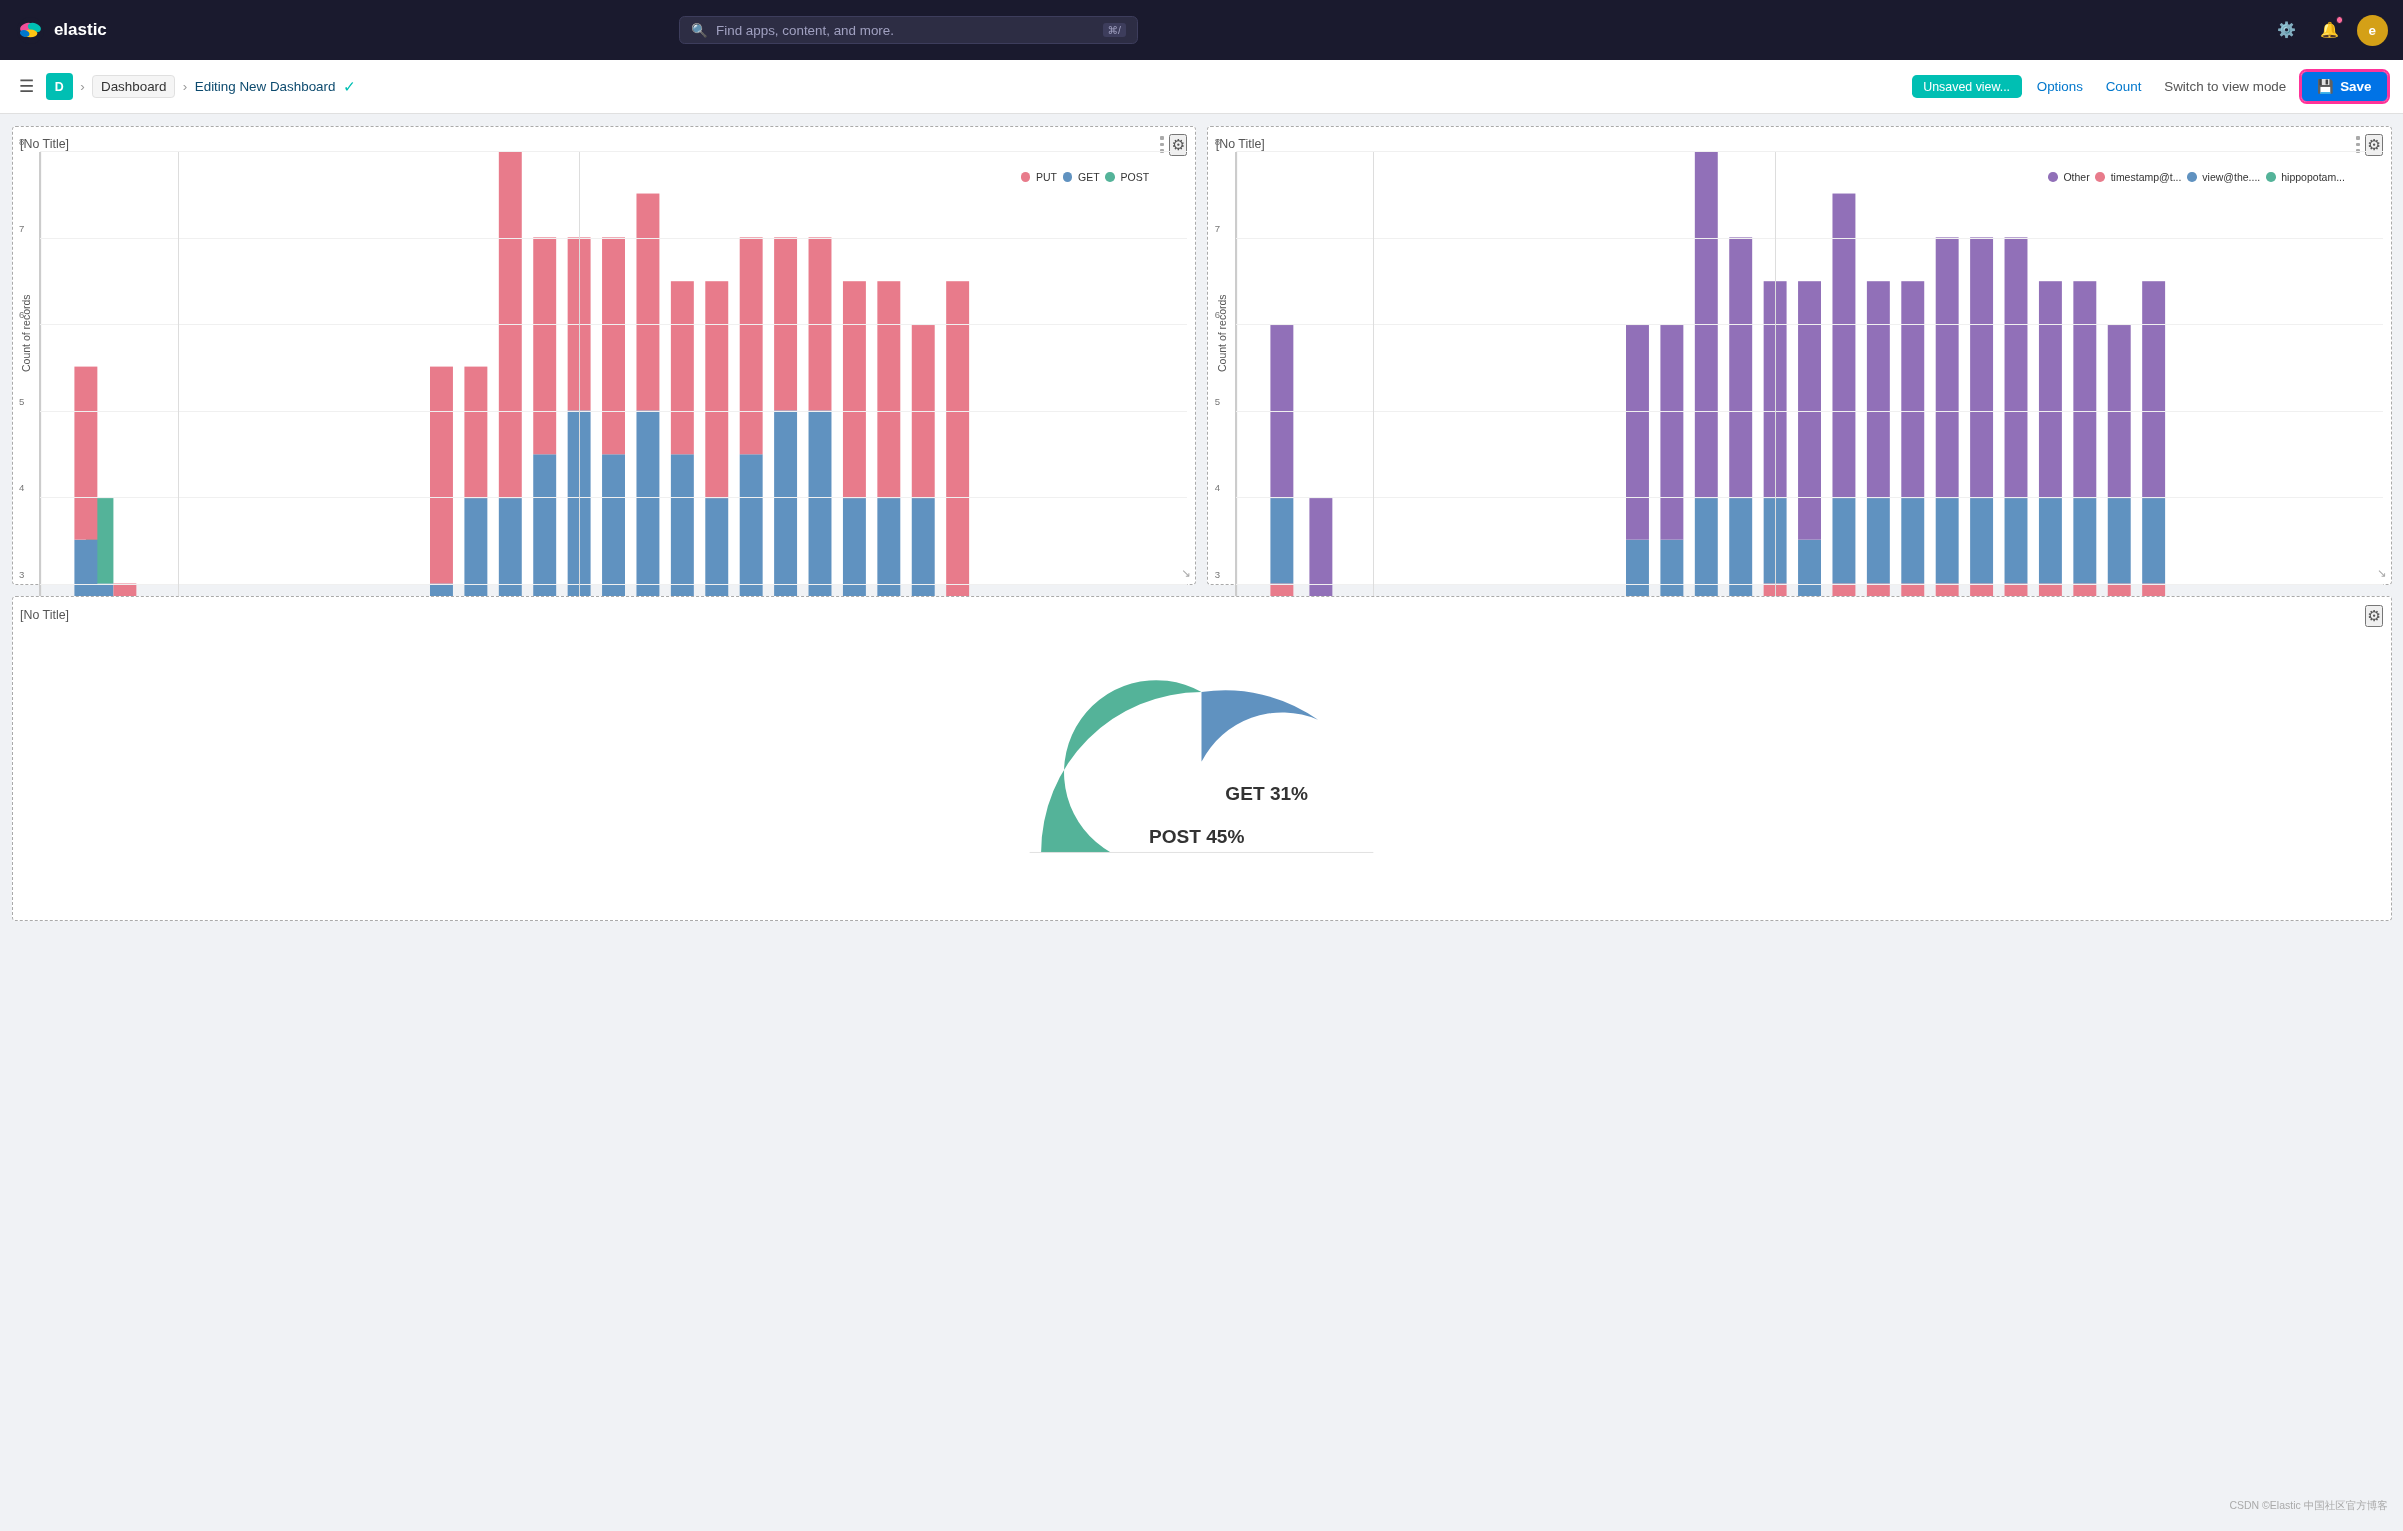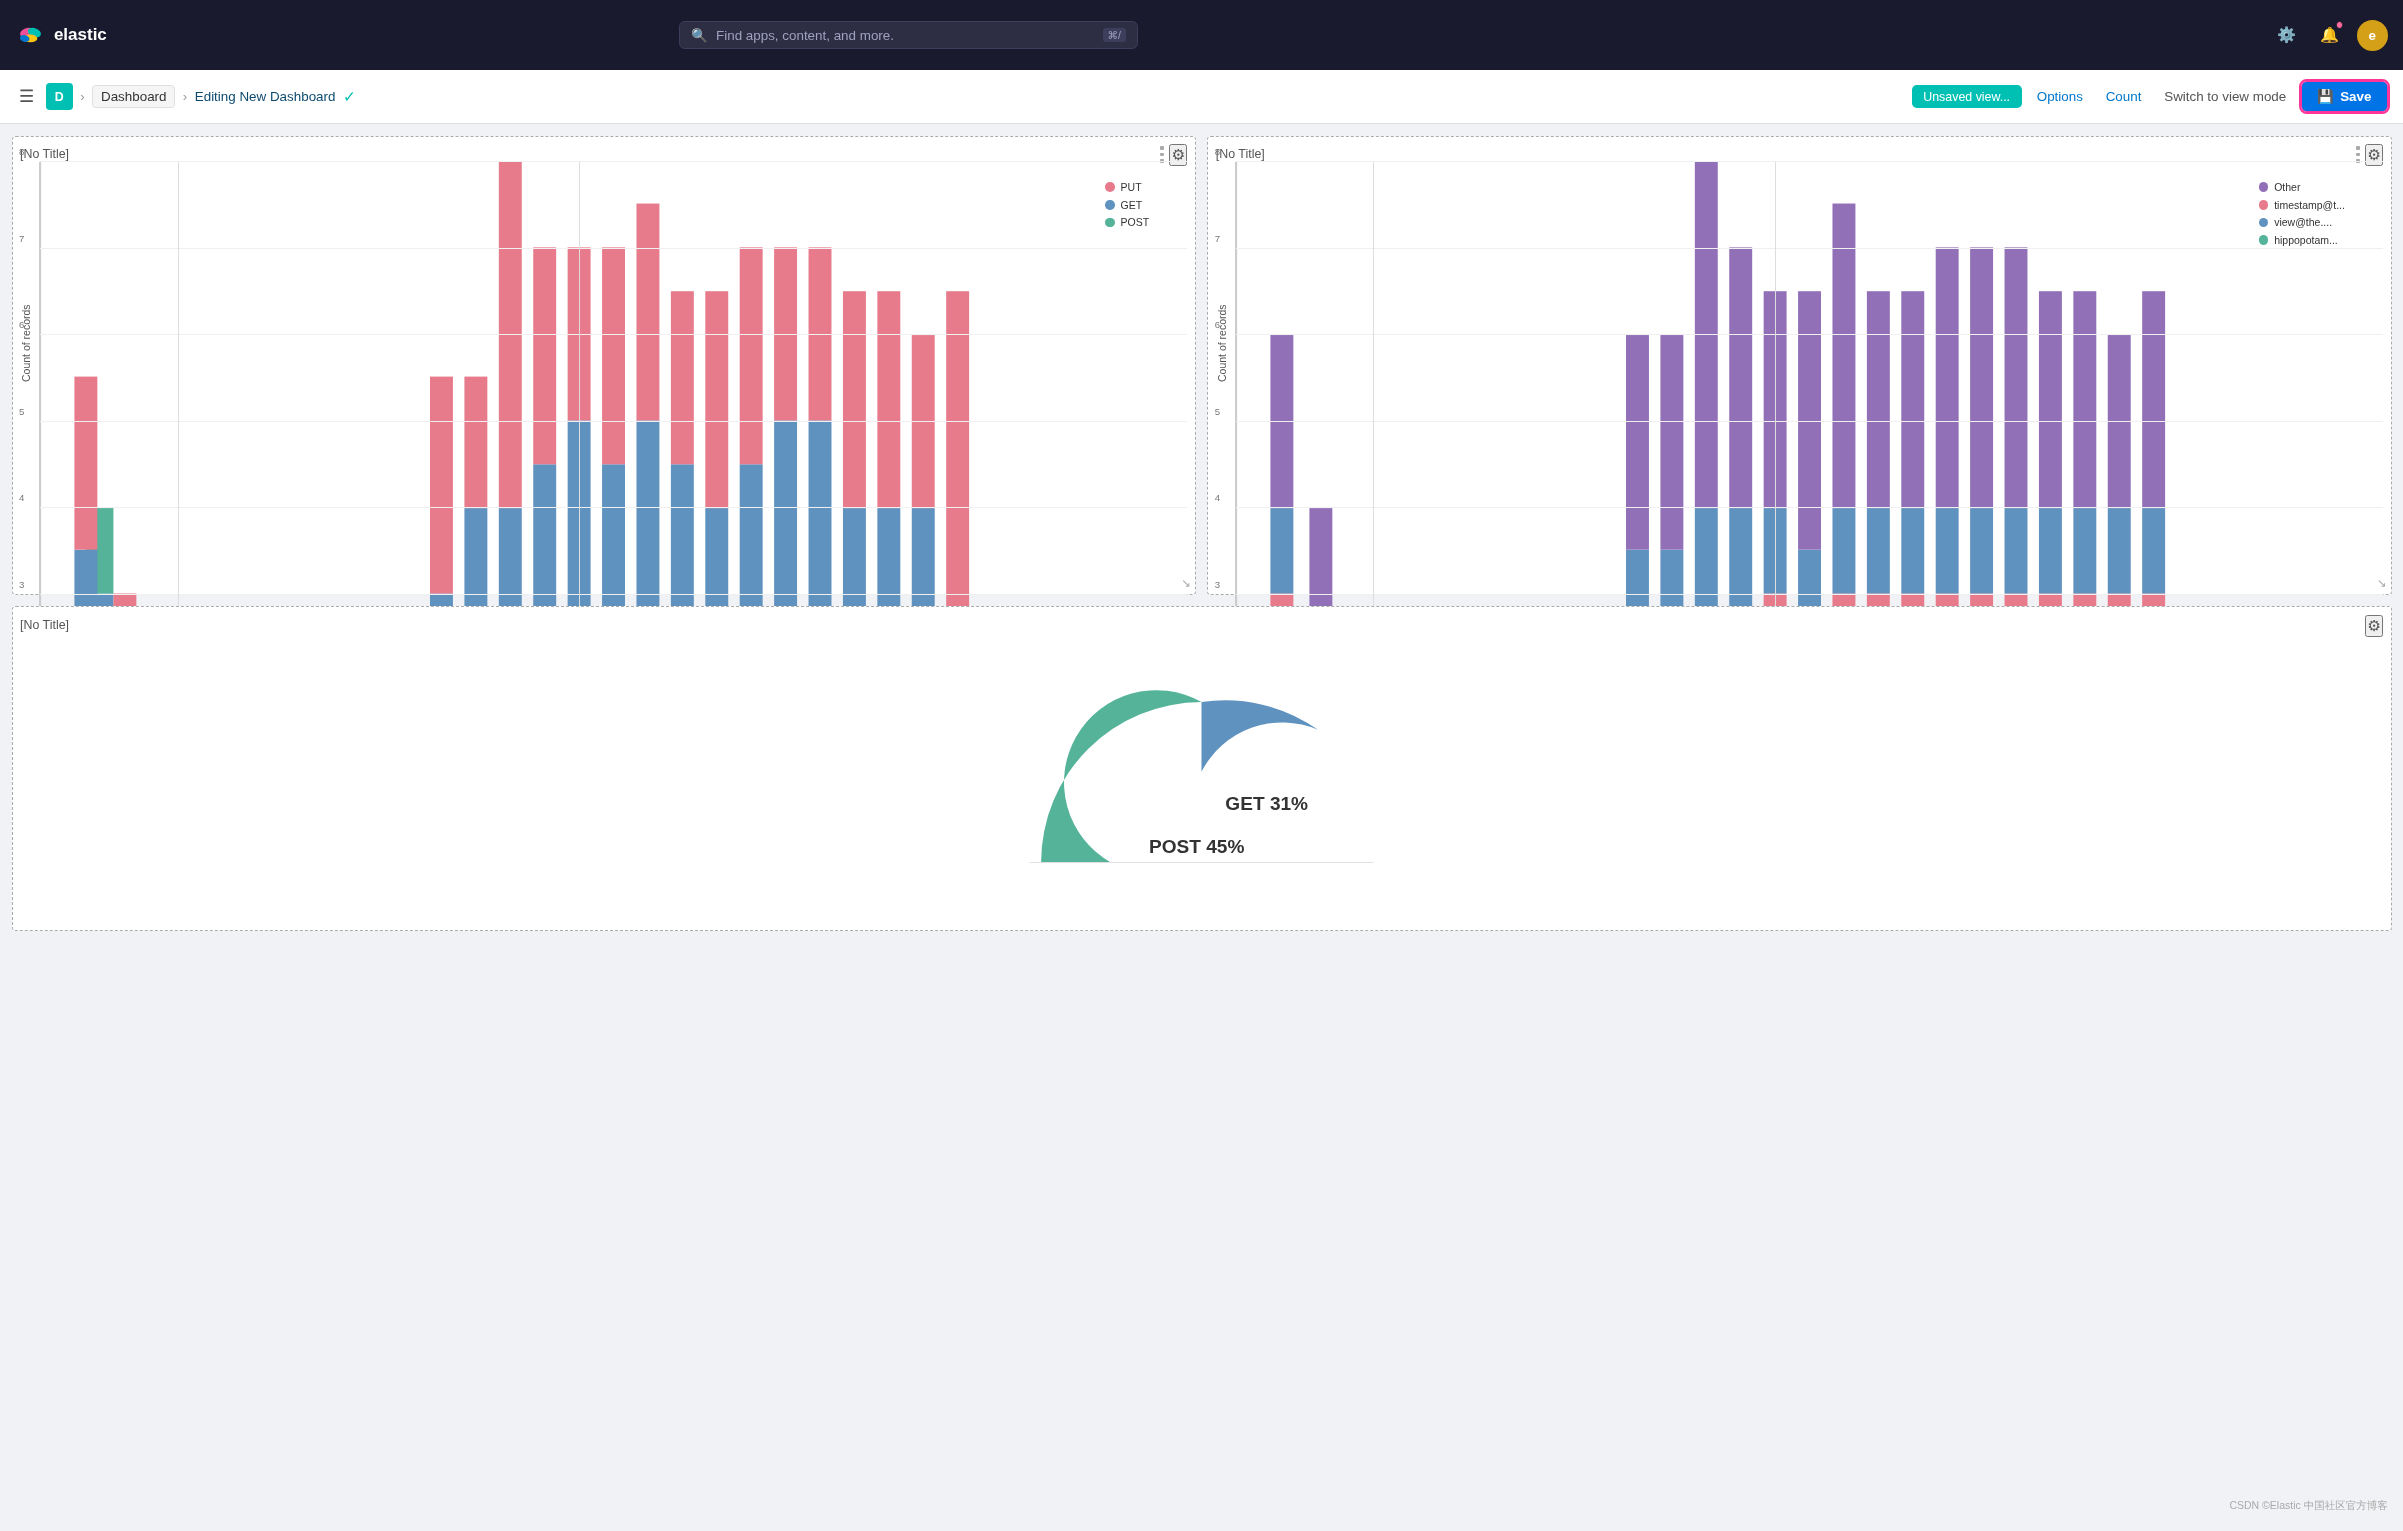--- a/index.html
+++ b/index.html
@@ -3,21 +3,21 @@
   <meta charset="utf-8">
   <style>
     * { box-sizing: border-box; margin: 0; padding: 0; }
     body { font-family: -apple-system, BlinkMacSystemFont, 'Segoe UI', sans-serif; background: #f5f7fa; }
 
     
     .topbar {
       background: #1a1a2e;
       display: flex;
       align-items: center;
-      height: 70px;
+      height: 60px;
       padding: 0 15.3px;
       gap: 11.5px;
     }
     .topbar-logo {
       display: flex;
       align-items: center;
       gap: 7.6px;
     }
     .elastic-logo {
       width: 31px;
@@ -278,21 +278,21 @@
       color: #555;
       margin-top: 1.9px;
     }
 
     
     .chart-legend {
       position: absolute;
       right: 38px;
       top: 19px;
       display: flex;
-      flex-direction: column;
+      flex-direction: row;
       gap: 5.7px;
     }
     .legend-item {
       display: flex;
       align-items: center;
       gap: 5.7px;
       font-size: 10.5px;
       color: #333;
     }
     .legend-dot {

